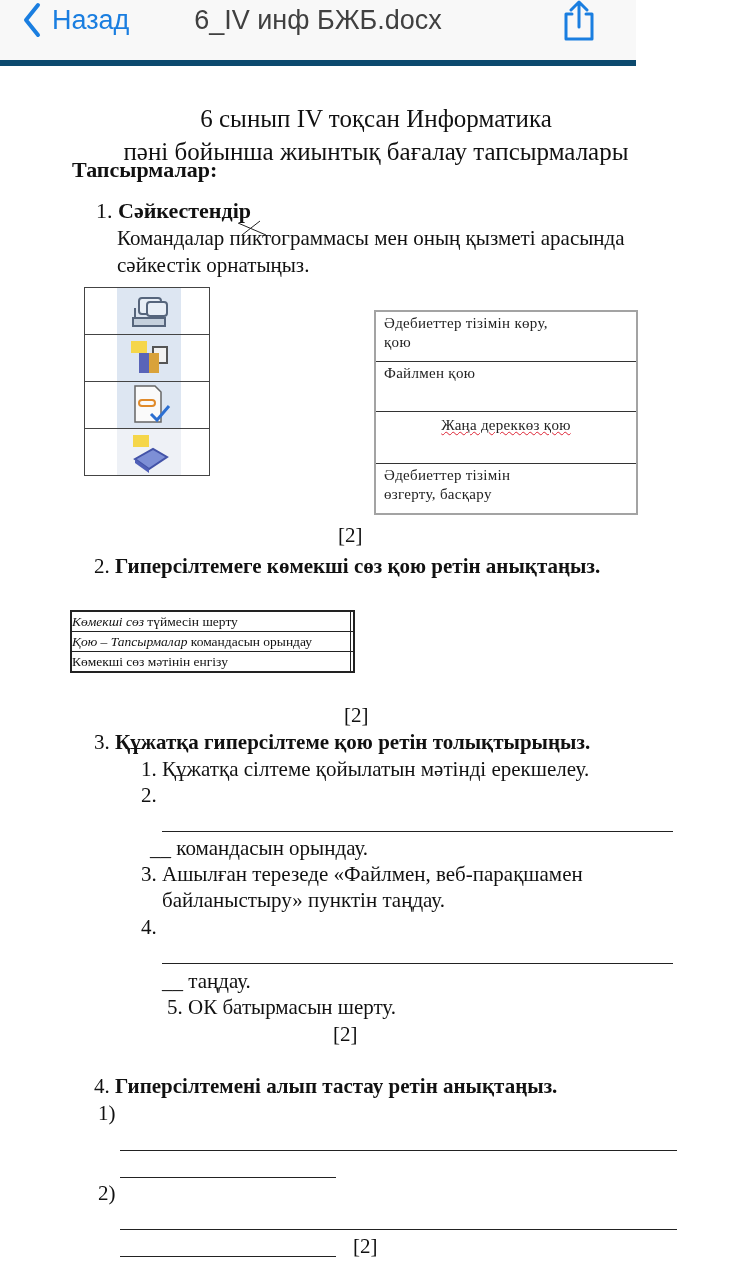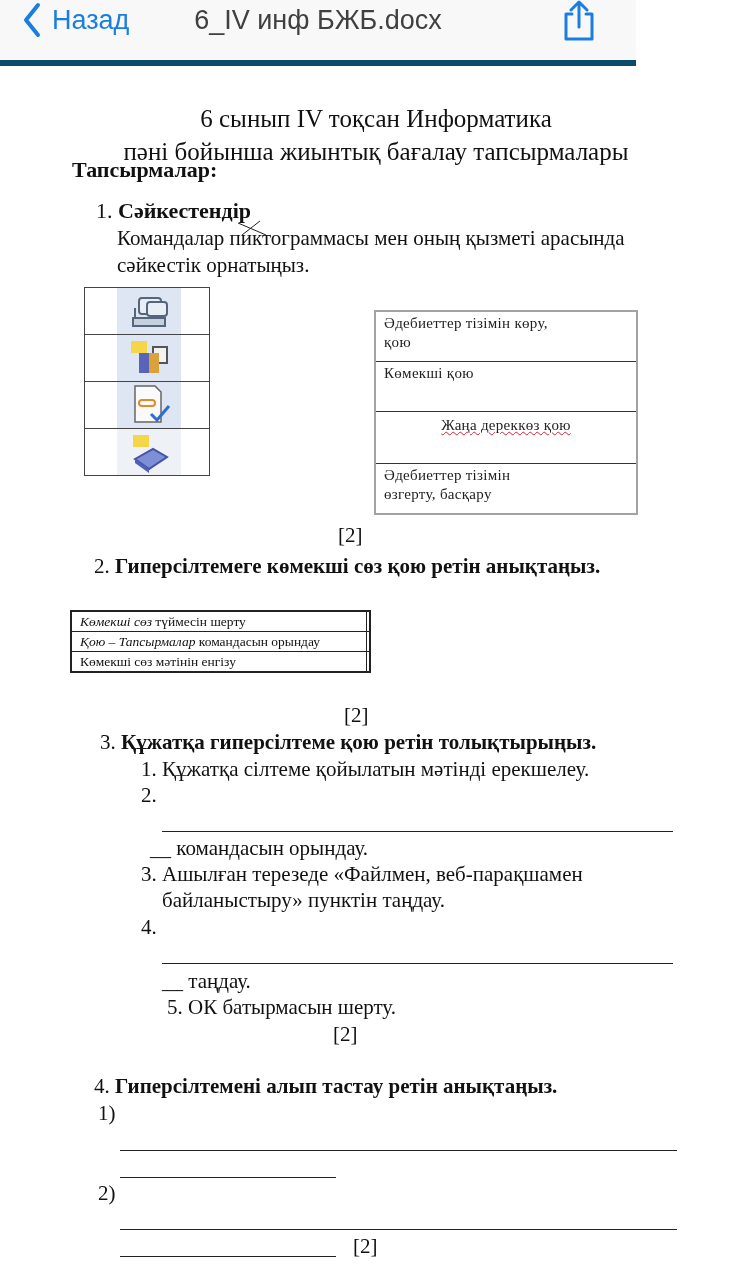--- a/index.html
+++ b/index.html
@@ -58,21 +58,21 @@
     vertical-align: top; font-size: 15px; line-height: 19px; color: #222;
     letter-spacing: 0.3px;
   }
   table.funcs td.center { text-align: center; }
   .wavy { text-decoration: underline wavy #d23; text-decoration-thickness: 1px; }
 
   table.steps {
     position: absolute; left: 70px; top: 549px; border-collapse: collapse;
     border: 2px solid #222;
   }
-  table.steps td { border: 1px solid #222; font-size: 13.5px; padding: 0 8px; height: 19px; line-height: 19px; }
+  table.steps td { border: 1px solid #222; font-size: 13.5px; padding: 0 0; height: 19px; line-height: 19px; }
   table.steps td.main { width: 278px; }
   table.steps td.extra { width: 2px; padding: 0; }
 
   .line { position: absolute; height: 0; border-top: 1.5px solid #222; }
 </style>
 </head>
 <body>
 
 <div class="navbar">
   <div class="back">
@@ -152,21 +152,21 @@
 
   <table class="funcs">
     <tbody>
         <tr>
           <td>
       <span>Әдебиеттер тізімін көру,</span><br>
       <span>қою</span></td>
         </tr>
     <tr>
           <td>
-      <span>Көмекші қою</span></td>
+      <span>Файлмен қою</span></td>
         </tr>
     <tr>
           <td class="center" style="padding-top:4px;">
       <span class="wavy">Жаңа дереккөз қою</span></td>
         </tr>
     <tr>
           <td>
       <span>Әдебиеттер тізімін</span><br>
       <span>өзгерту, басқару</span></td>
         </tr>
@@ -190,21 +190,21 @@
           <td class="extra"></td>
         </tr>
     <tr>
           <td class="main"><i></i><span>Көмекші сөз мәтінін енгізу</span></td>
           <td class="extra"></td>
         </tr>
   </tbody>
     </table>
   <div class="abs t20" style="left:344px; top:642px;">[2]</div>
 
-  <div class="abs t20" style="left:100px; top:669px;text-align:right;">
+  <div class="abs t20" style="left:94px; top:669px;text-align:right;">
     <span>3.</span>
     <span class="b">Құжатқа гиперсілтеме қою ретін толықтырыңыз.</span>
   </div>
   <div class="abs t20" style="left:141px; top:696px;">1. Құжатқа сілтеме қойылатын мәтінді ерекшелеу.</div>
   <div class="abs t20" style="left:141px; top:722px;">2.</div>
   <div class="line" style="left:162px; width:511px; top:770px;"></div>
   <div class="abs t20" style="left:150px; top:775px;">__ командасын орындау.</div>
   <div class="abs t20" style="left:141px; top:801px;">3. Ашылған терезеде «Файлмен, веб-парақшамен</div>
   <div class="abs t20" style="left:162px; top:827px;">байланыстыру» пунктін таңдау.</div>
   <div class="abs t20" style="left:141px; top:854px;">4.</div>

